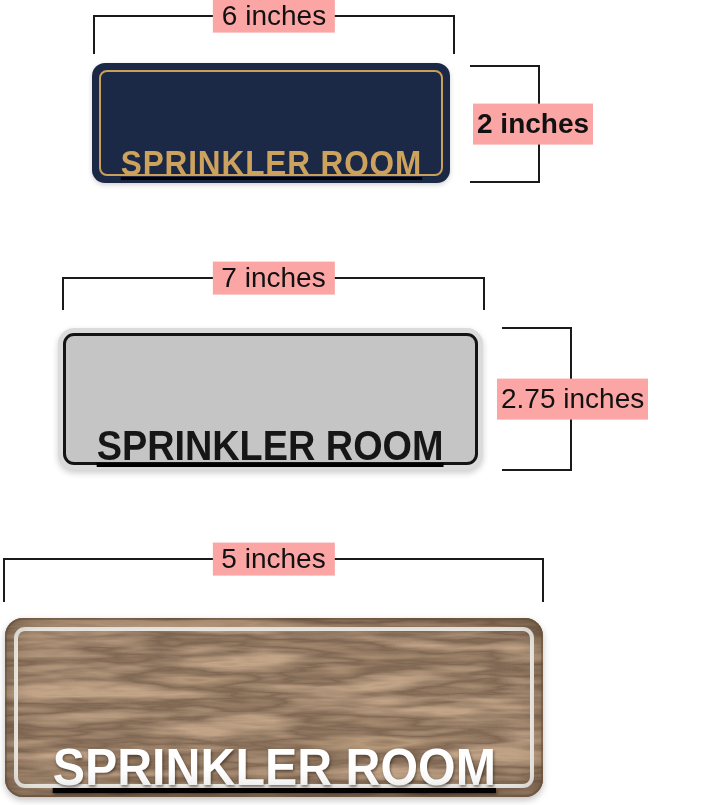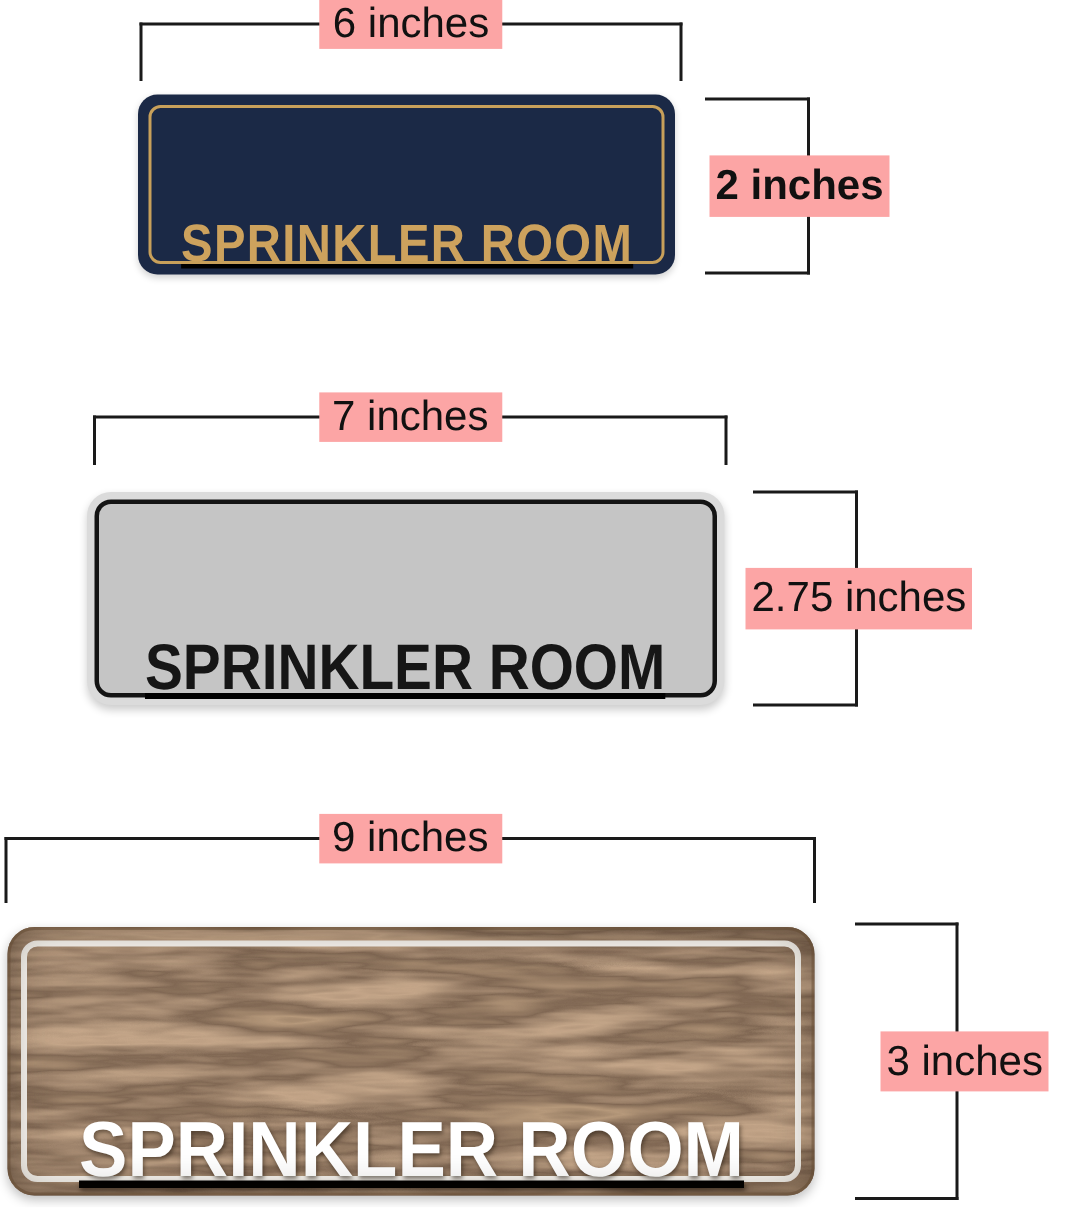--- a/index.html
+++ b/index.html
@@ -85,36 +85,33 @@
   </div>
   <div class="sign" id="sign-silver">
     <div class="sign-inner"></div>
     <span class="sign-text">SPRINKLER ROOM</span>
   </div>
   <div class="dim dim-h" id="dim275">
     <span class="dim-label">2.75 inches</span>
   </div>
 
   <div class="dim dim-w" id="dim9">
-    <span class="dim-label">9 inches</span>
+    <span class="dim-label">5 inches</span>
   </div>
   <div class="sign" id="sign-walnut">
     <svg width="538" height="179" viewBox="0 0 538 179" preserveAspectRatio="none" aria-hidden="true">
       <filter id="woodgrain" x="-2%" y="-2%" width="104%" height="104%">
         <feTurbulence type="fractalNoise" baseFrequency="0.007 0.06" numOctaves="4" seed="8"></feTurbulence>
         <feColorMatrix type="matrix" values="0.55 0.35 0 0 0  0.55 0.35 0 0 0  0.55 0.35 0 0 0  0 0 0 0 1"></feColorMatrix>
         <feComponentTransfer>
           <feFuncR type="table" tableValues="0.16 0.47 0.22 0.55 0.27 0.18"></feFuncR>
           <feFuncG type="table" tableValues="0.10 0.32 0.14 0.38 0.17 0.11"></feFuncG>
           <feFuncB type="table" tableValues="0.06 0.20 0.09 0.25 0.11 0.07"></feFuncB>
         </feComponentTransfer>
       </filter>
       <rect width="538" height="179" fill="#5e4733" filter="url(#woodgrain)"></rect>
     </svg>
     <div class="sign-inner"></div>
     <span class="sign-text">SPRINKLER ROOM</span>
     <div class="vignette"></div>
   </div>
-  <div class="dim dim-h" id="dim3">
-    <span class="dim-label">3 inches</span>
-  </div>
 
 </div>
 
 </body></html>

